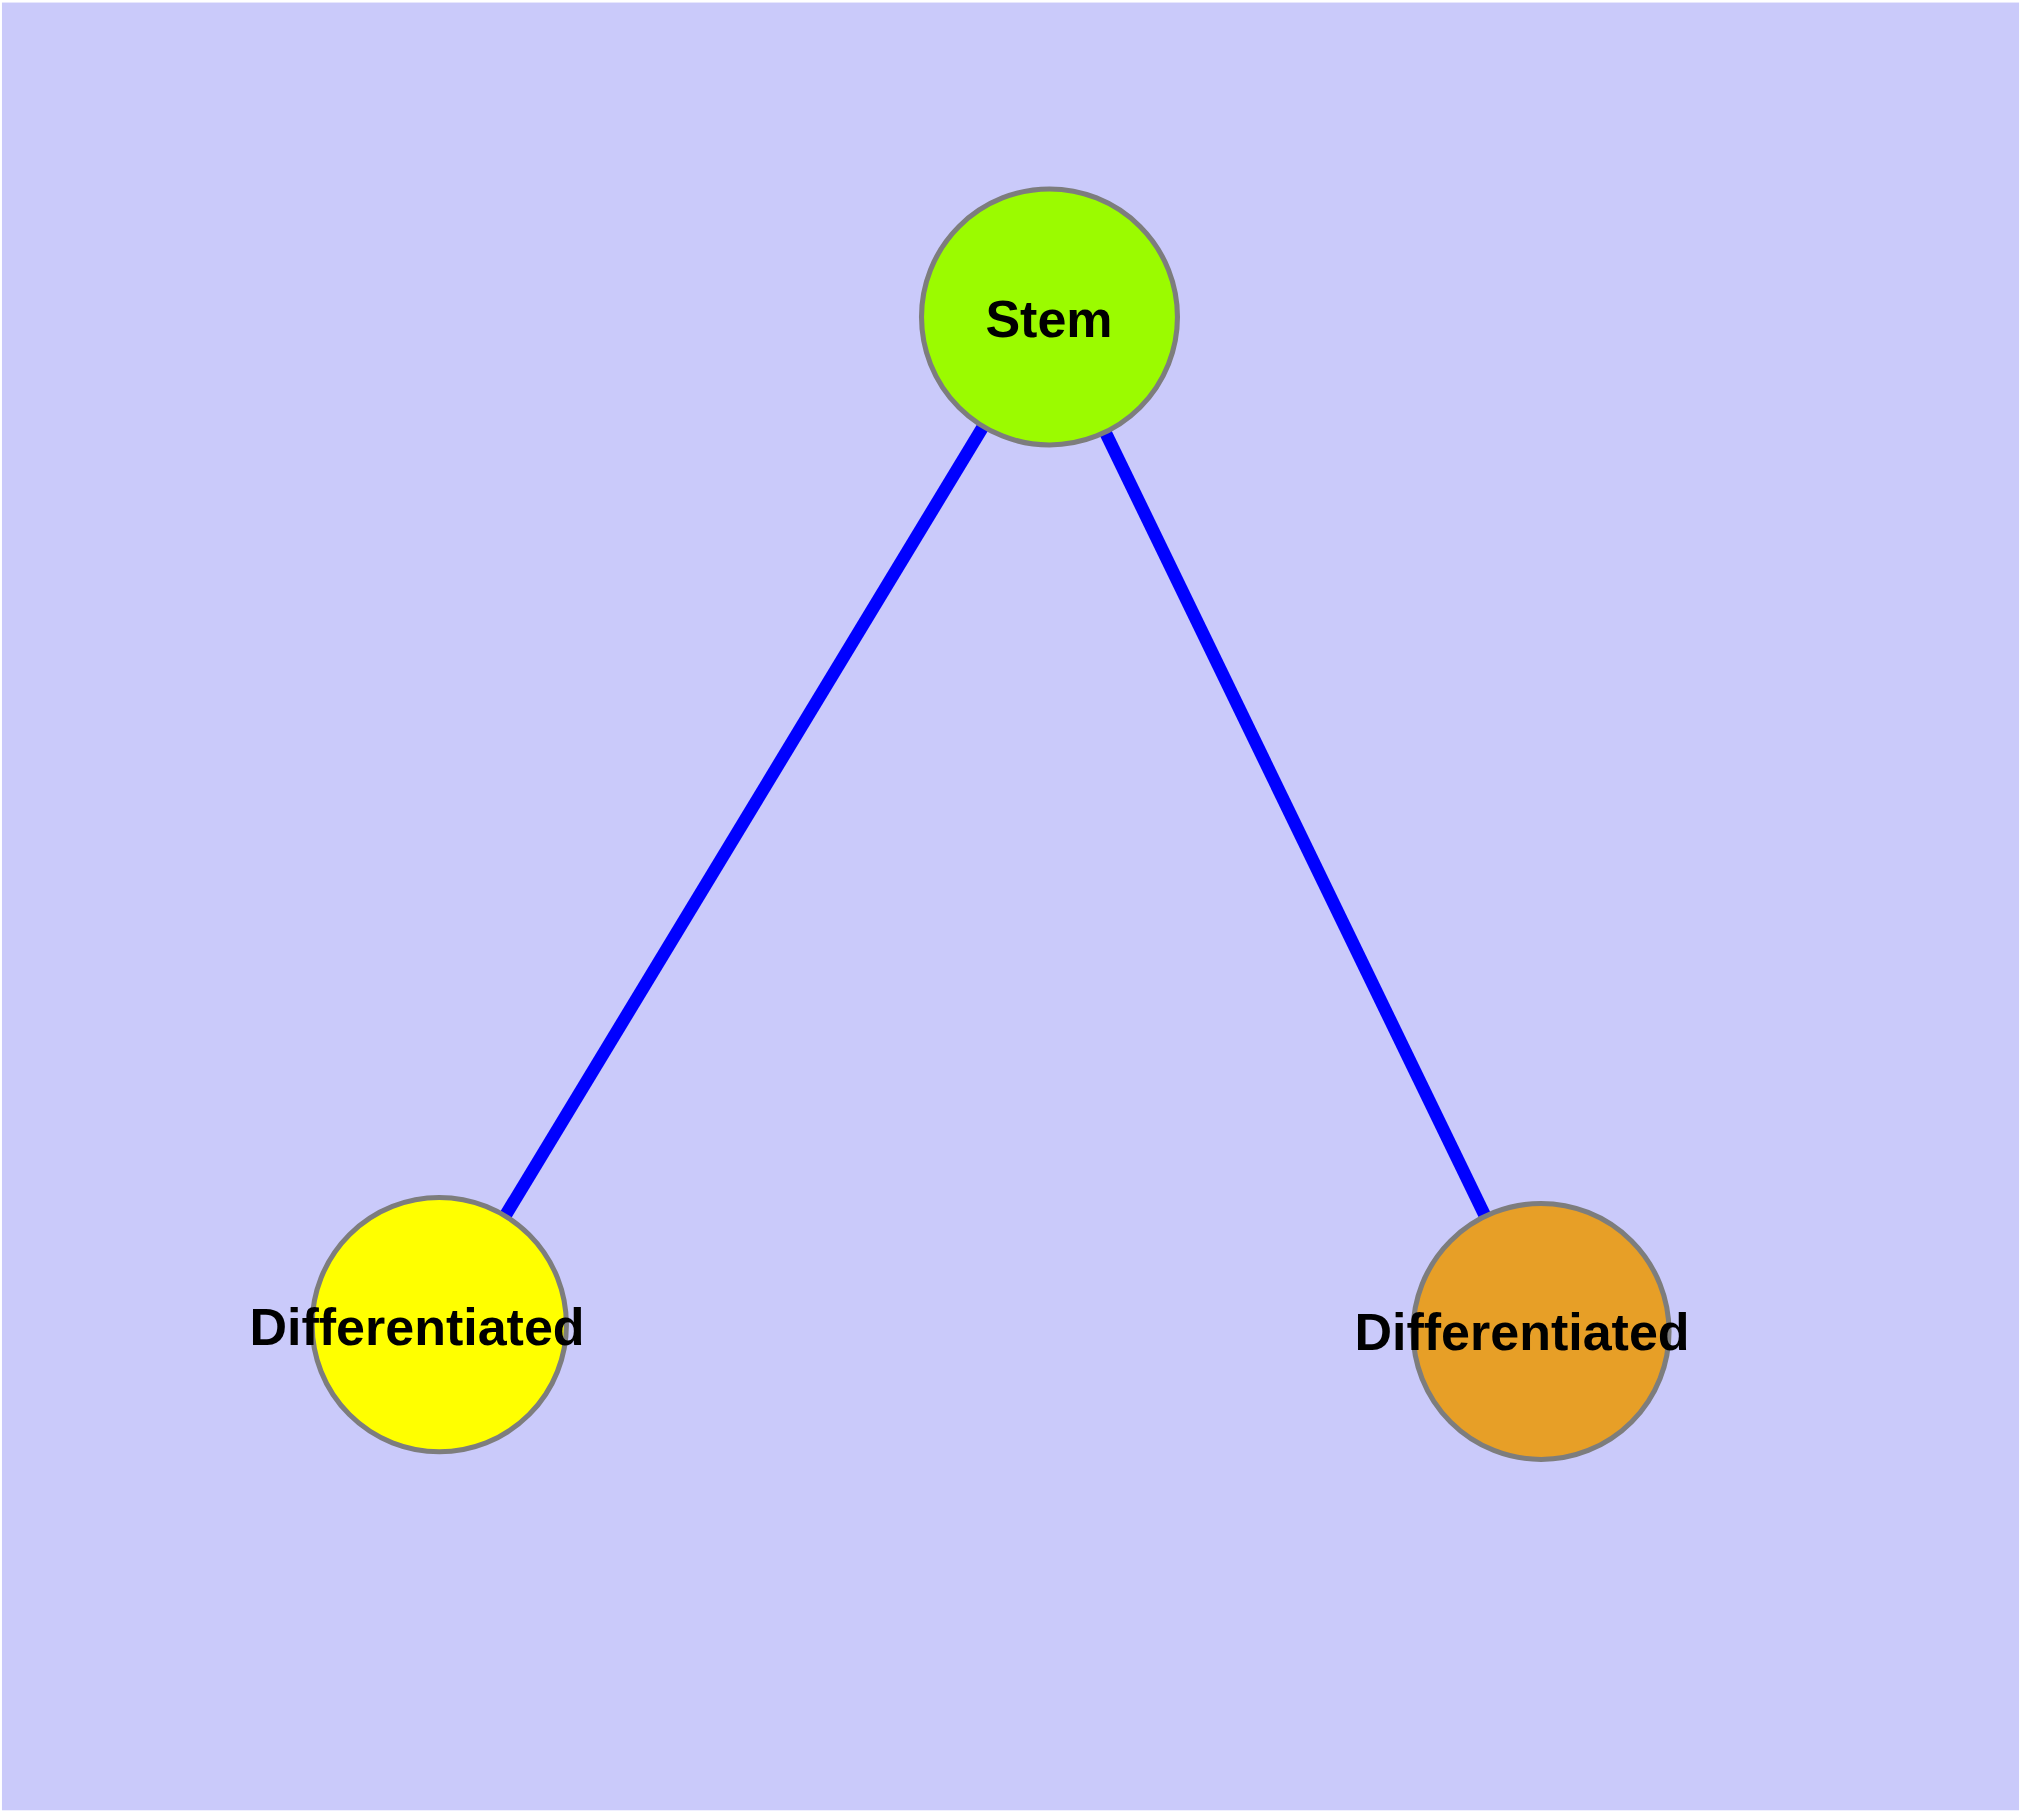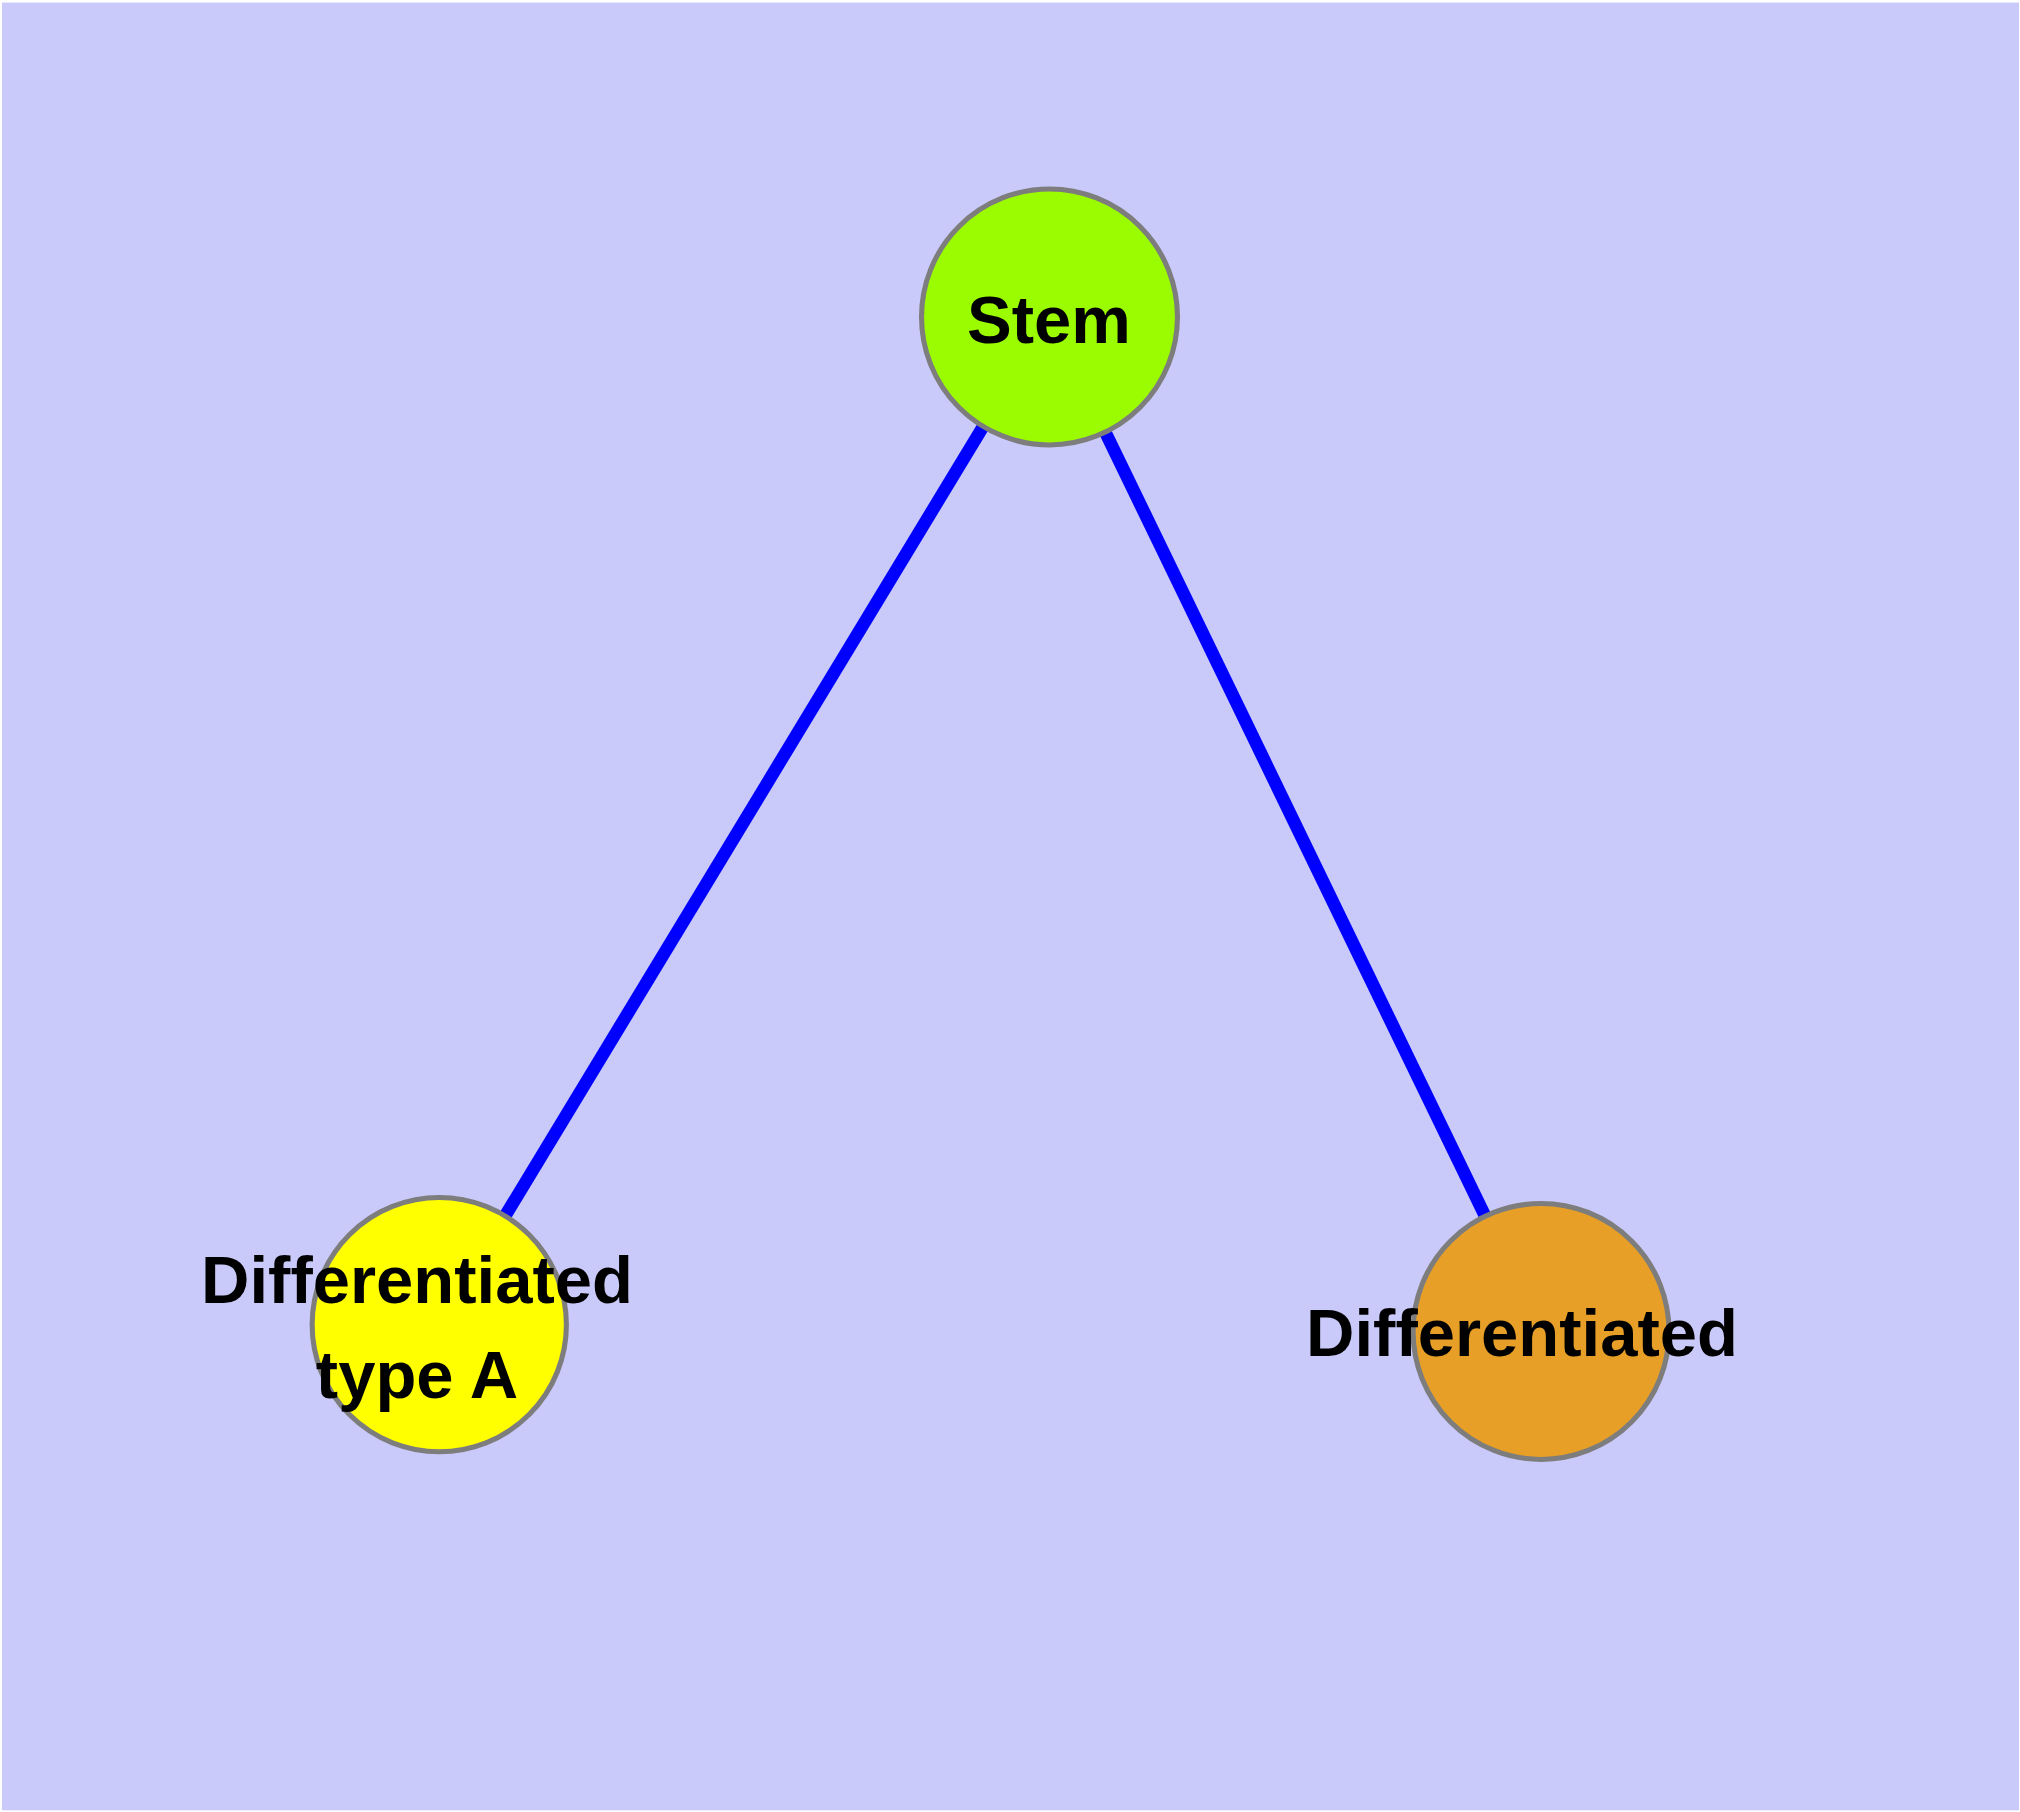--- a/index.html
+++ b/index.html
@@ -23,23 +23,22 @@
     stroke: #7D7D7D;
     stroke-width: 6;
   }
   svg .edge-line {
     stroke-width: 15;
     stroke-linecap: butt;
   }
   .node-label {
     position: absolute;
     transform: translate(-50%, -50%);
-    text-align: center;
     font-weight: bold;
-    font-size: 67px;
+    font-size: 52px;
     line-height: 95px;
     color: #000000;
     white-space: nowrap;
     pointer-events: none;
   }
   .node-label span { display: block; }
 </style>
 </head>
 <body>
 
@@ -53,19 +52,18 @@
   <circle class="node-circle" cx="518" cy="1563" r="150" fill="#FFFF00"></circle>
   <circle class="node-circle" cx="1818" cy="1571" r="151" fill="#E79F27"></circle>
 </svg>
 
 <div class="node-label" style="left:1049px; top:319px;">
   <span>Stem</span>
 </div>
 
 <div class="node-label" style="left:417px; top:1327px;">
   <span>Differentiated</span>
-  <span>type A</span>
 </div>
 
 <div class="node-label" style="left:1522px; top:1332px;">
   <span>Differentiated</span>
 </div>
 
 
 </body></html>

